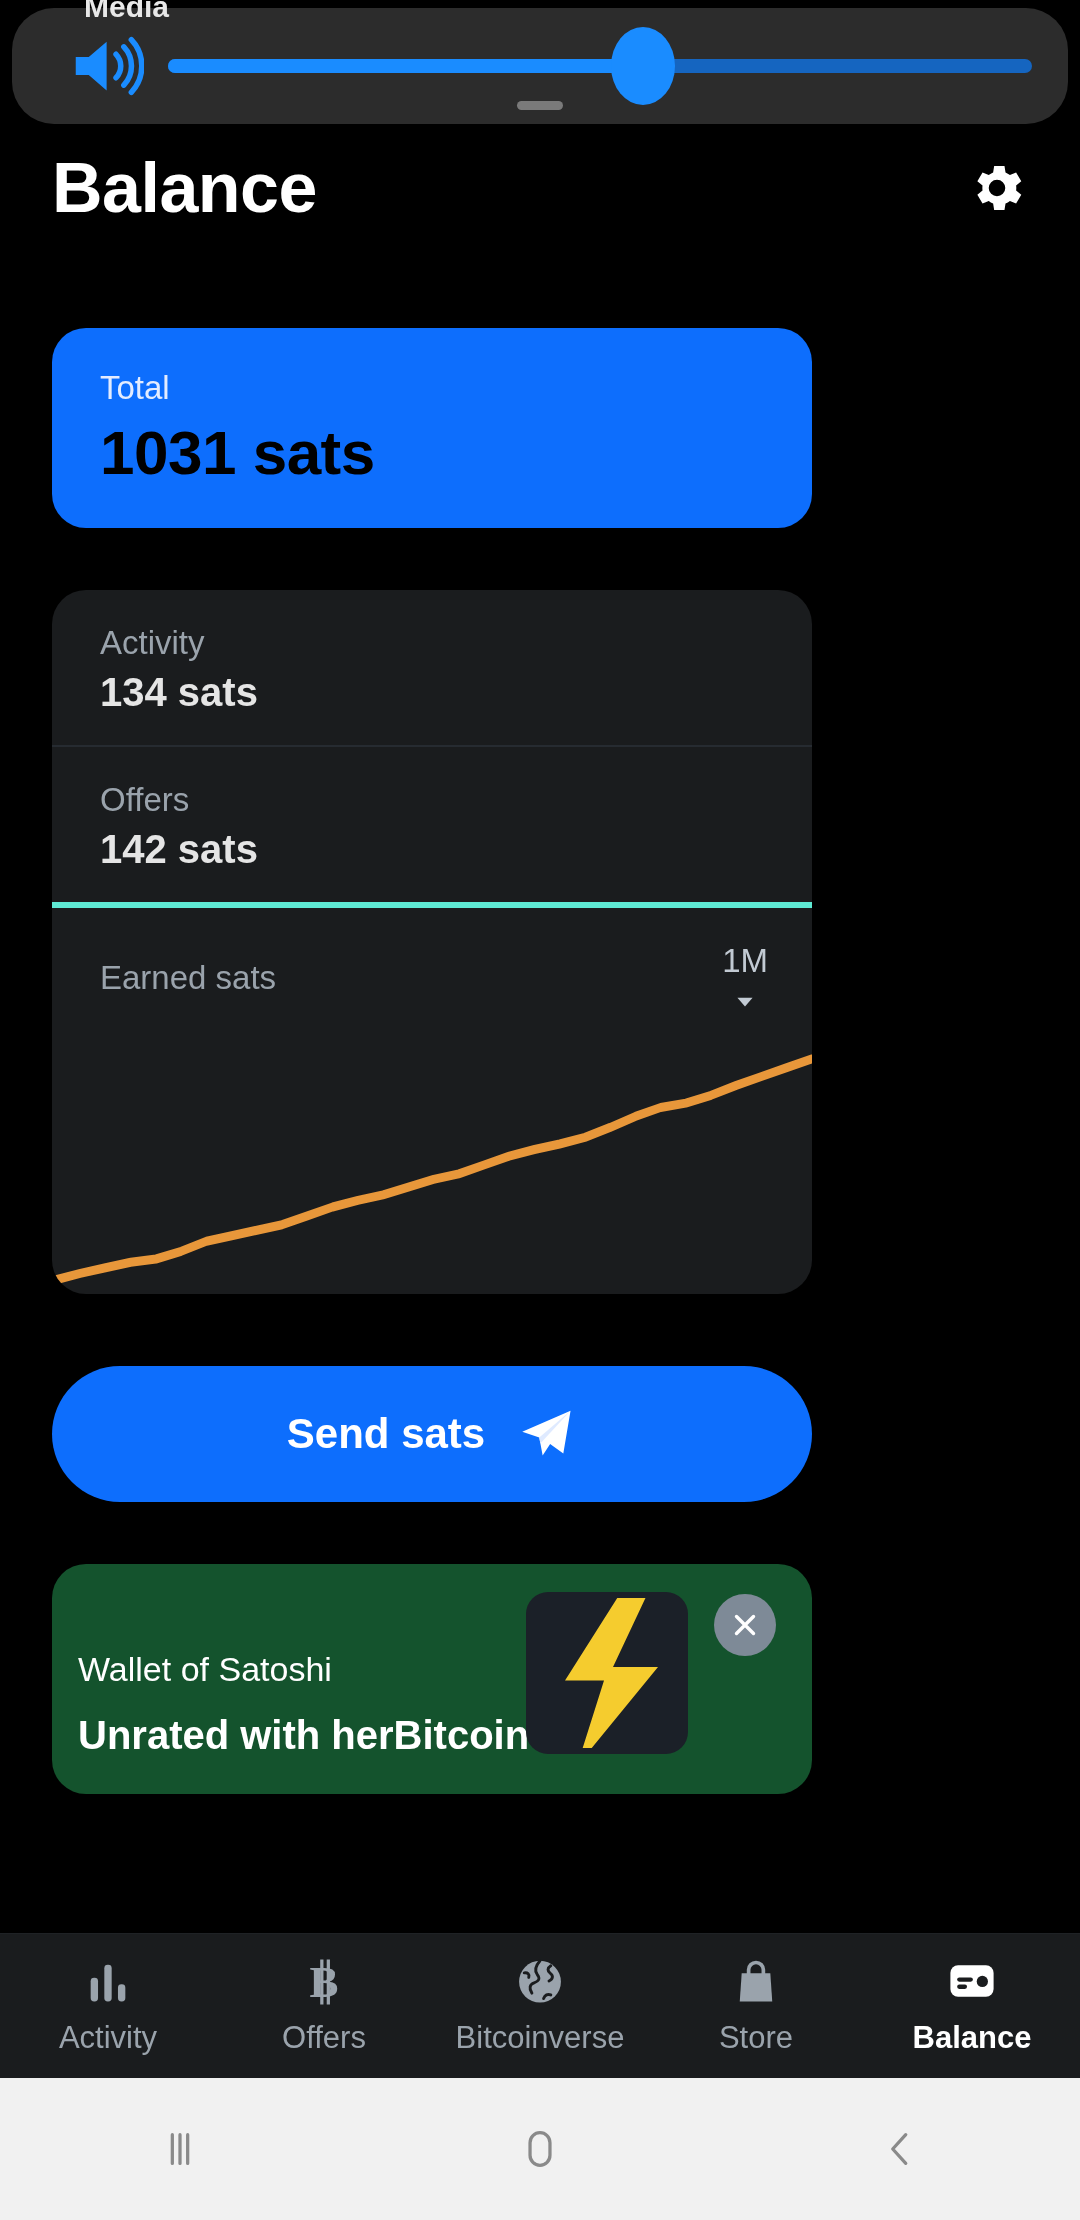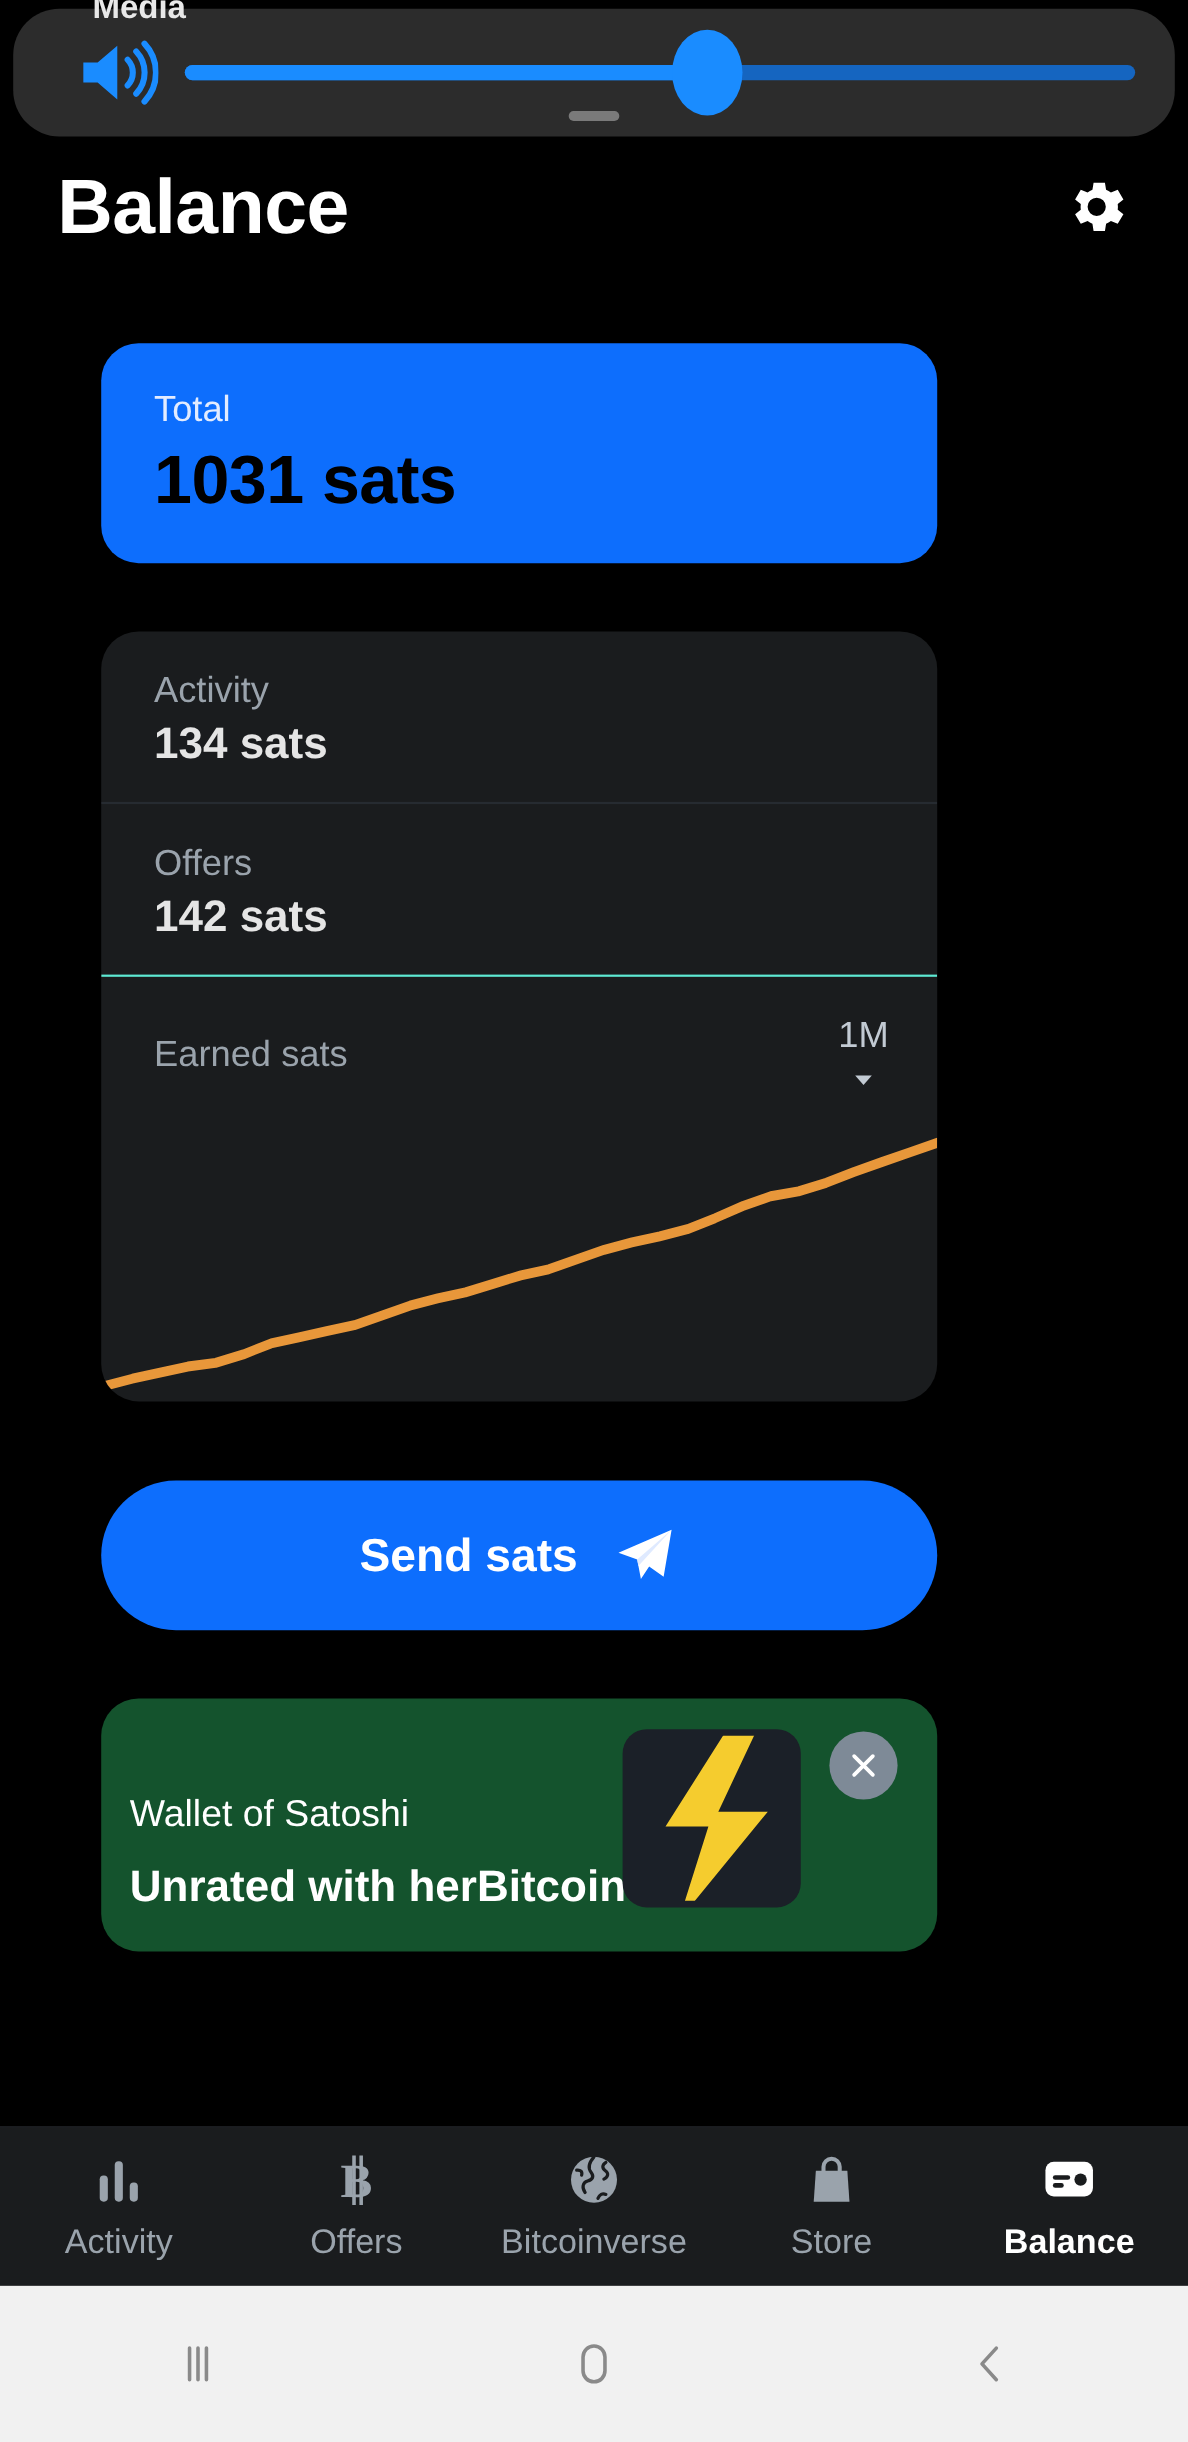--- a/index.html
+++ b/index.html
@@ -60,40 +60,40 @@
 
   
   .app-header {
     position:absolute; top:128px; left:0; width:1080px; height:120px;
     display:flex; align-items:center; padding:0 52px;
   }
   .page-title { color:#fff; font-size:70px; font-weight:bold; letter-spacing:-0.5px; }
   .gear-btn { margin-left:auto; width:62px; height:62px; }
 
   
-  .content { position:absolute; top:286px; left:0; width:864px;margin-left:40px; }
+  .content { position:absolute; top:302px; left:0; width:864px; }
 
   .total-card {
     margin:26px 52px 0 52px; height:200px;
     background:#0d6efd; border-radius:34px;
     padding:40px 48px; display:flex; flex-direction:column; justify-content:center;
   }
   .total-label { color:#e3ecff; font-size:33px; margin-bottom:10px; }
   .total-value { color:#000000; font-size:62px; font-weight:bold; letter-spacing:-0.5px; }
 
   .stats-card {
     margin:62px 52px 0 52px;
     background:#1a1c1e; border-radius:34px; overflow:hidden;
   }
   .stat-row { padding:34px 48px 30px 48px; }
   .stat-row + .stat-row { border-top:2px solid #262b31; }
   .stat-label { color:#9aa3ac; font-size:33px; margin-bottom:8px; }
   .stat-value { color:#e5e5e5; font-size:40px; font-weight:bold; }
 
-  .chart-section { border-top:2px solid #5eead4; padding:34px 0 0 0; }
+  .chart-section { border-top:6px solid #5eead4; padding:34px 0 0 0; }
   .chart-head {
     display:flex; align-items:center; padding:0 44px 0 48px;
   }
   .chart-title { color:#9aa3ac; font-size:33px; }
   .range-pill {
     margin-left:auto; display:flex; align-items:center; gap:8px;
     color:#c2cad3; font-size:33px;flex-direction:column;
   }
   .chart-plot { width:100%; height:260px; display:block; margin-top:20px; }
 

